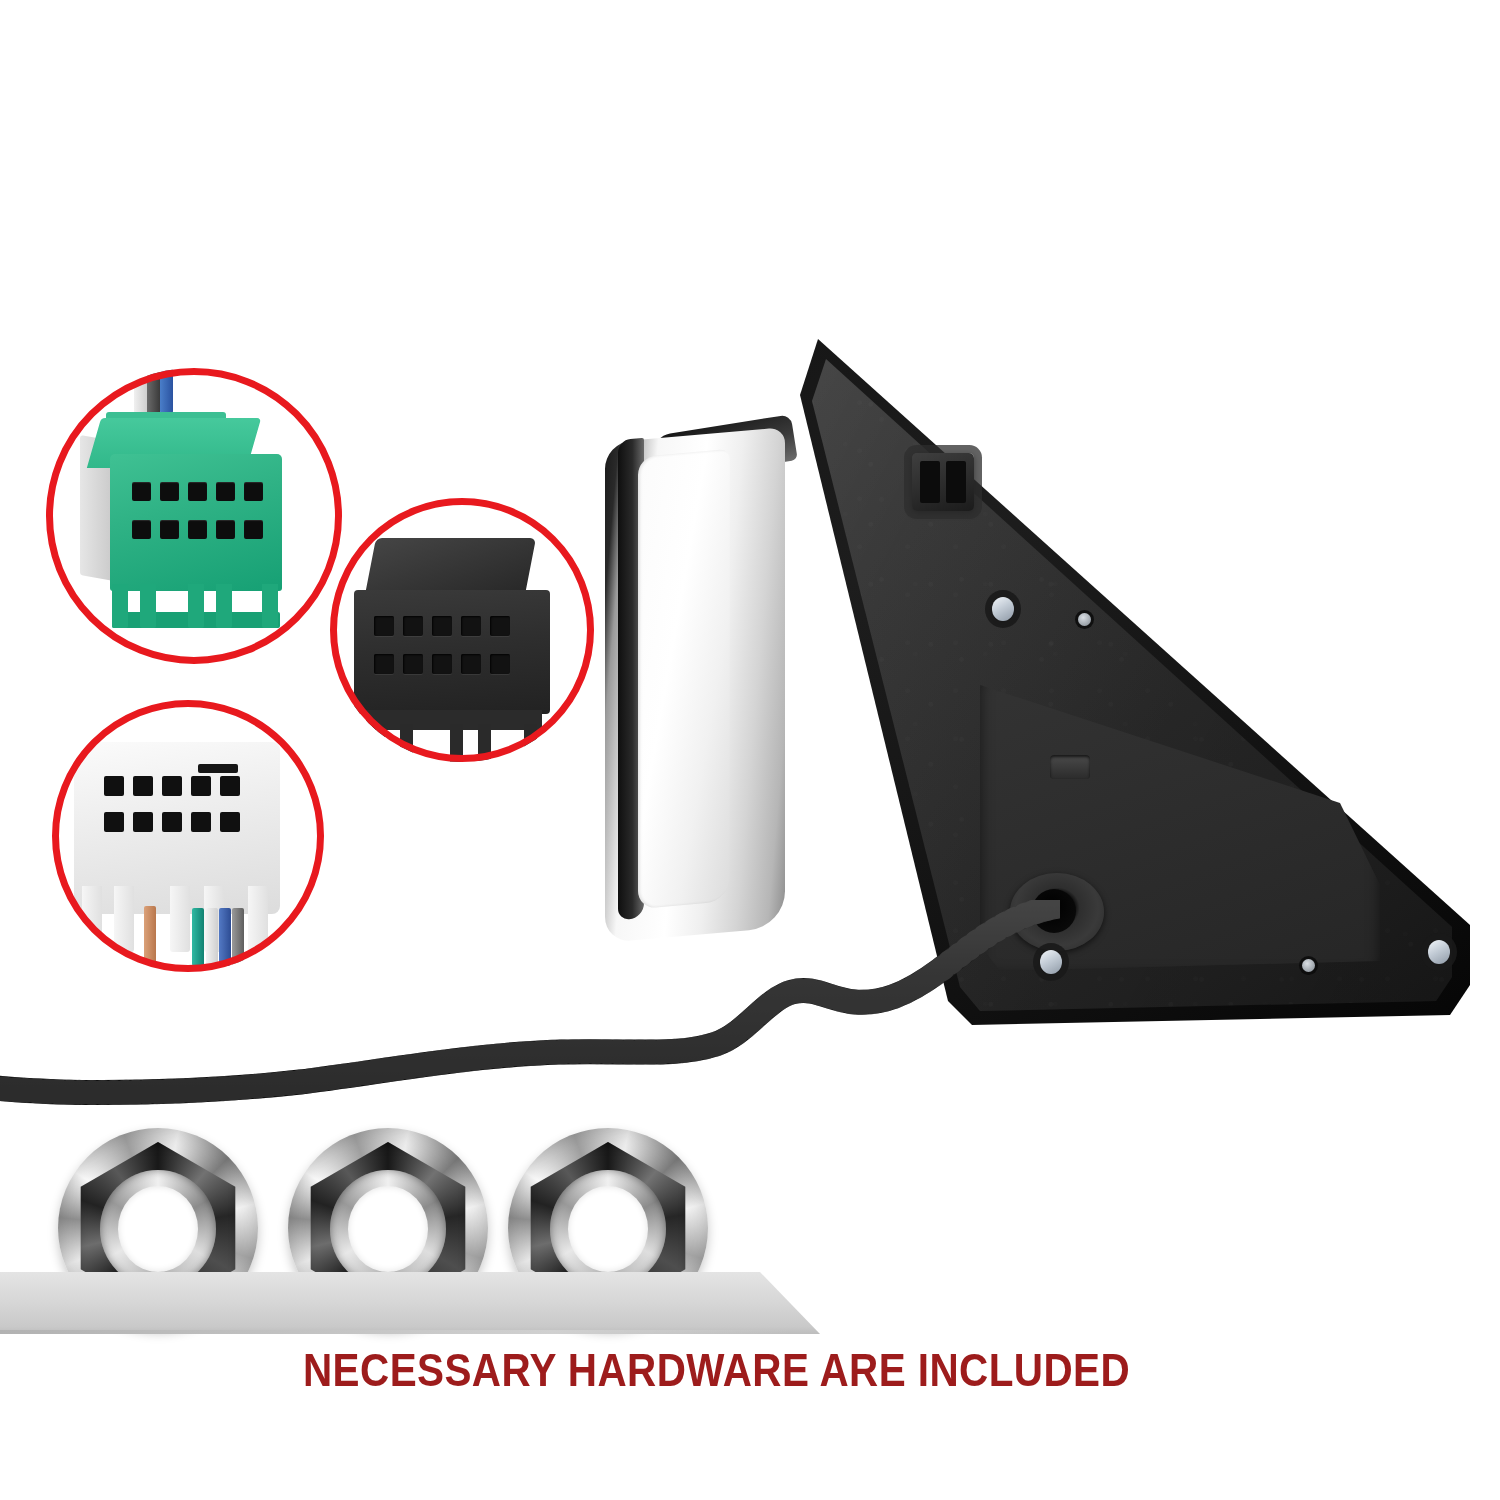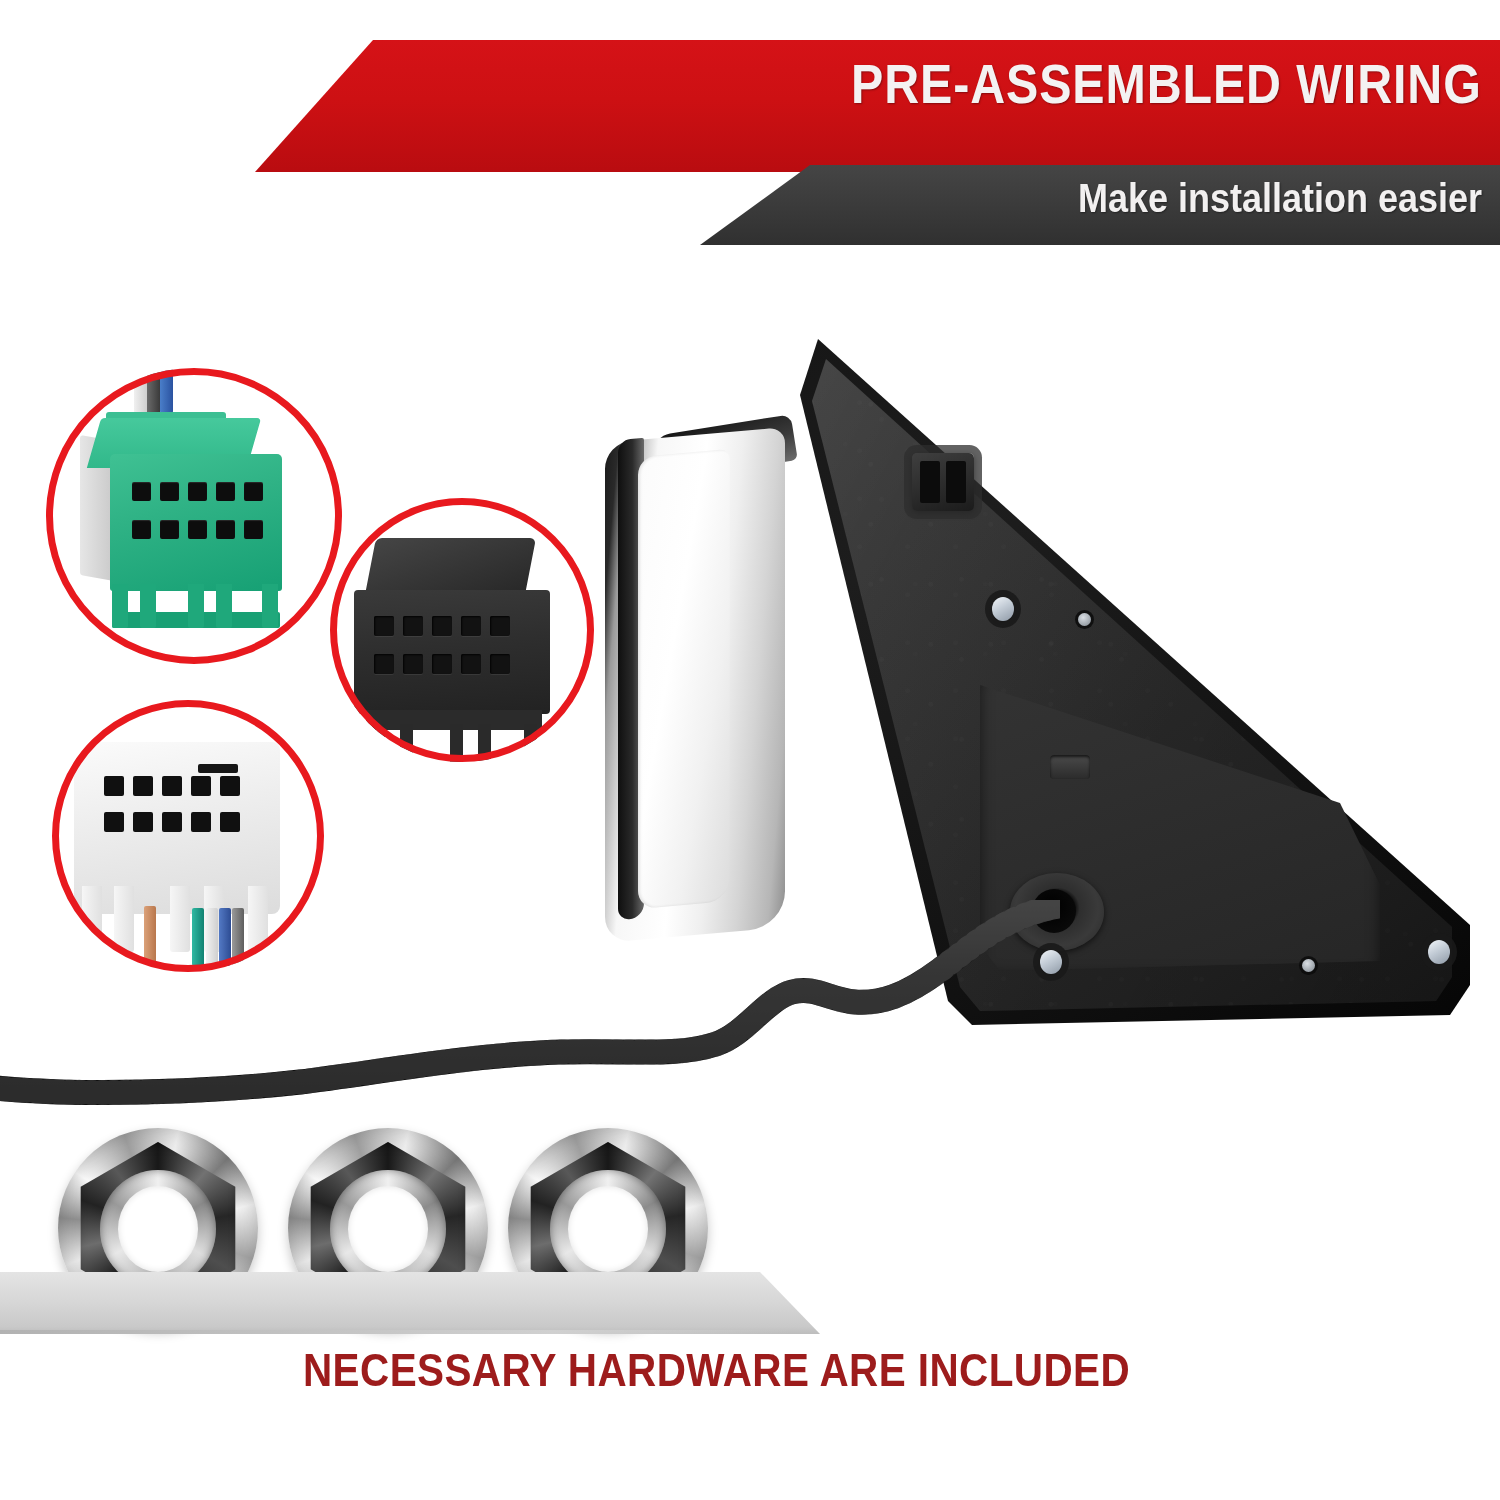--- a/index.html
+++ b/index.html
@@ -265,27 +265,20 @@
     position:absolute;left:303px;top:1342px;
     font-size:47px;font-weight:700;color:#9d1c1c;letter-spacing:.5px;
     transform:scaleX(.86);transform-origin:left center;white-space:nowrap;
   }
 </style>
 </head>
 <body>
 
 <div class="stage">
 
-  <div class="banner-wrap">
-    <div class="banner-red-shadow"></div>
-    <div class="banner-red"></div>
-    <div class="banner-dark"></div>
-    <div class="banner-red-title">PRE-ASSEMBLED WIRING</div>
-    <div class="banner-dark-sub">Make installation easier</div>
-  </div>
 
   <div class="cg-wrap">
     <div class="circle-clip" style="left:0;top:0;width:296px;height:296px;">
       <div style="position:absolute;inset:0;background:#fff;"></div>
 
       <div class="cg-wire" style="left:88px;top:6px;background:linear-gradient(90deg,#f0f0f0,#cfcfcf);"></div>
       <div class="cg-wire" style="left:101px;top:2px;background:linear-gradient(90deg,#6b6b6b,#3a3a3a);"></div>
       <div class="cg-wire" style="left:114px;top:0px;background:linear-gradient(90deg,#4a7ec9,#2a52a0);"></div>
       <div class="cg-side"></div>
       <div class="cg-tab"></div>

